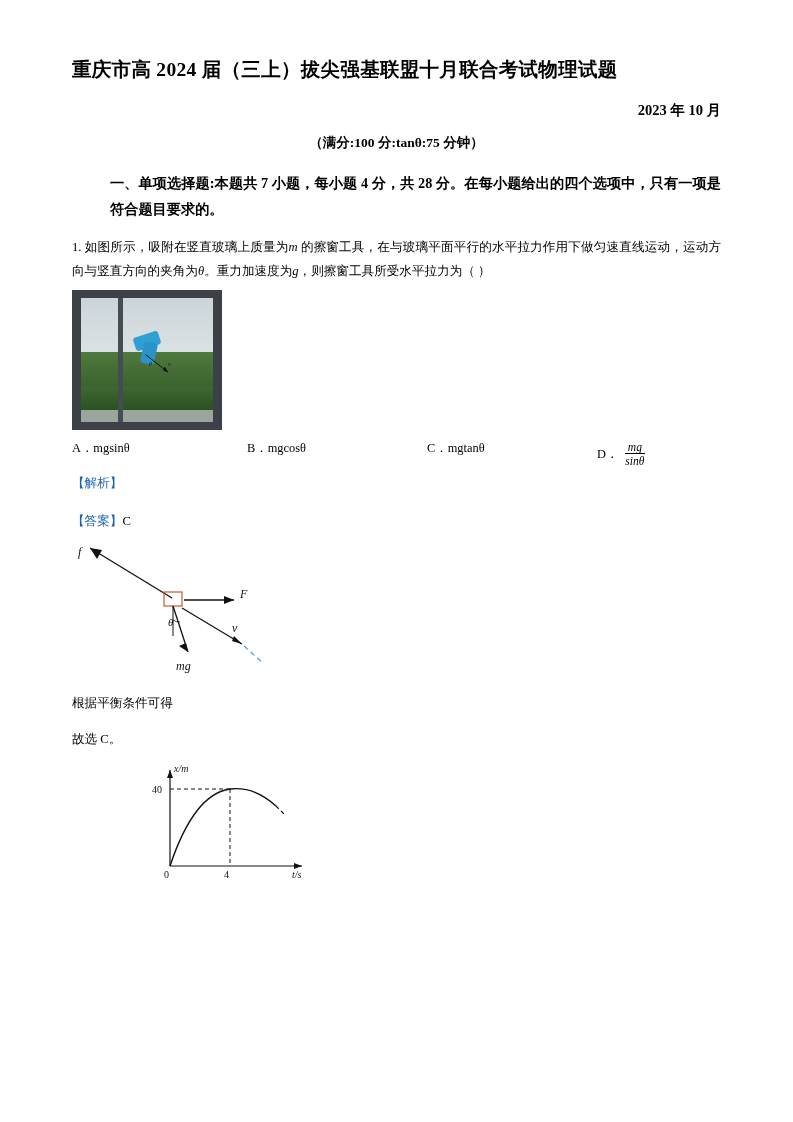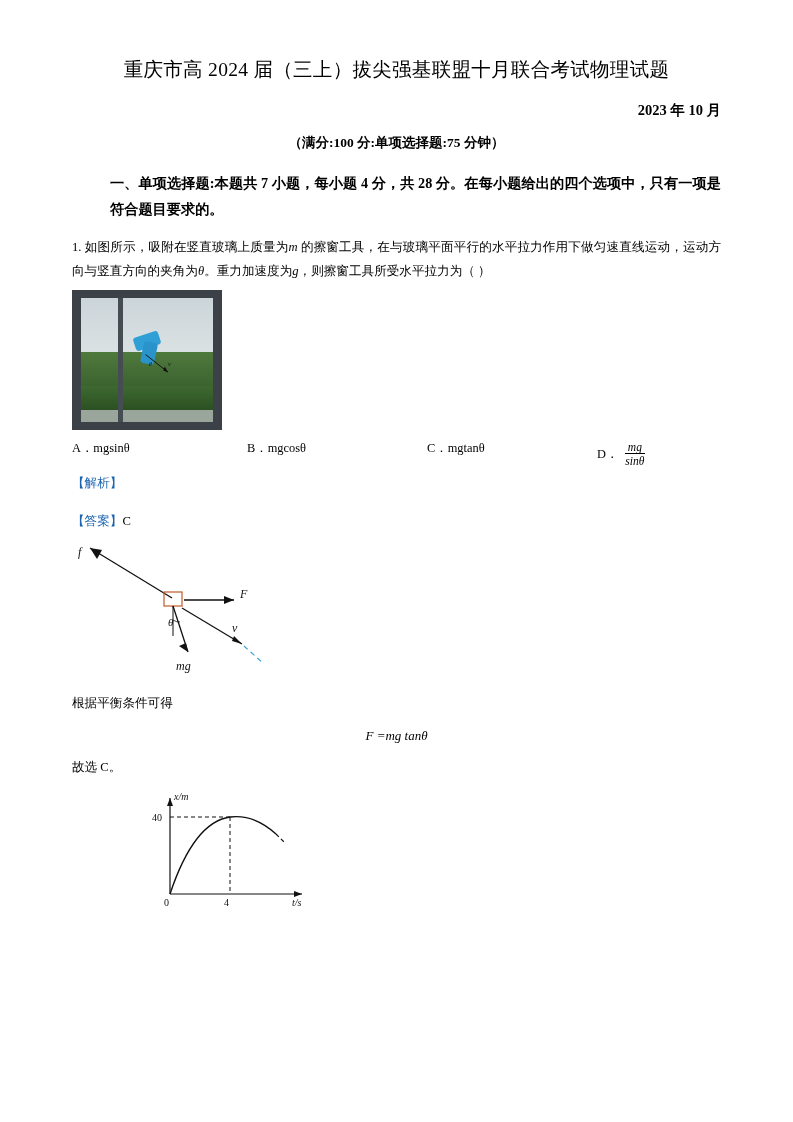--- a/index.html
+++ b/index.html
@@ -17,23 +17,22 @@
   }
   .page {
     position: relative;
     width: 793px;
     height: 1122px;
     box-sizing: border-box;
     padding: 0 72px;
   }
   .doc-title {
     margin-top: 56px;
-    text-align: center;
     font-size: 19.5px;
-    font-weight: normal;
+    font-weight: bold;
     letter-spacing: 0.3px;
     font-family: "Liberation Serif", serif;
   }
   .doc-date {
     margin-top: 18px;
     text-align: right;
     font-size: 14.5px;
     font-weight: bold;
   }
   .doc-sub {
@@ -151,21 +150,21 @@
   }
   svg { display: block; }
 </style>
 </head>
 <body>
 
 <div class="page">
 
   <div class="doc-title">重庆市高 2024 届（三上）拔尖强基联盟十月联合考试物理试题</div>
   <div class="doc-date">2023 年 10 月</div>
-  <div class="doc-sub">（满分:100 分:单项选择题:75 分钟）</div>
+  <div class="doc-sub">（满分:100 分:tanθ:75 分钟）</div>
 
   <div class="section-head">一、单项选择题:本题共 7 小题，每小题 4 分，共 28 分。在每小题给出的四个选项中，只有一项是符合题目要求的。</div>
 
   <div class="q-text">
     <span>1. 如图所示，吸附在竖直玻璃上质量为</span><span class="ital">m</span><span> 的擦窗工具，在与玻璃平面平行的水平拉力作用下做匀速直线运</span><span>动，运动方向与竖直方向的夹角为</span><span class="ital">θ</span><span>。重力加速度为</span><span class="ital">g</span><span>，则擦窗工具所受水平拉力为（      ）</span>
   </div>
 
   <div class="photo-wrap">
     <div class="photo">
       <div class="ph-sky"></div>
@@ -234,21 +233,20 @@
       <line x1="110" y1="68" x2="170" y2="104" stroke="#111" stroke-width="1.2"></line>
       <polygon points="170,104 160,101 162,96" fill="#111"></polygon>
       <text x="160" y="92" font-size="12" font-style="italic" fill="#111">v</text>
 
       <line x1="172" y1="106" x2="192" y2="124" stroke="#3c9fd8" stroke-width="1.2" stroke-dasharray="5,4"></line>
     </svg>
   </div>
 
   <div class="plain">根据平衡条件可得</div>
 
-  <div class="formula">F =mg tanθ</div>
 
   <div class="plain">故选 C。</div>
 
 
   <div class="figbox" style="margin-left:70px">
     <svg width="180" height="120" viewBox="0 0 180 120">
 
       <line x1="28" y1="108" x2="160" y2="108" stroke="#111" stroke-width="1.2"></line>
       <polygon points="160,108 152,105 152,111" fill="#111"></polygon>
       <line x1="28" y1="108" x2="28" y2="12" stroke="#111" stroke-width="1.2"></line>

